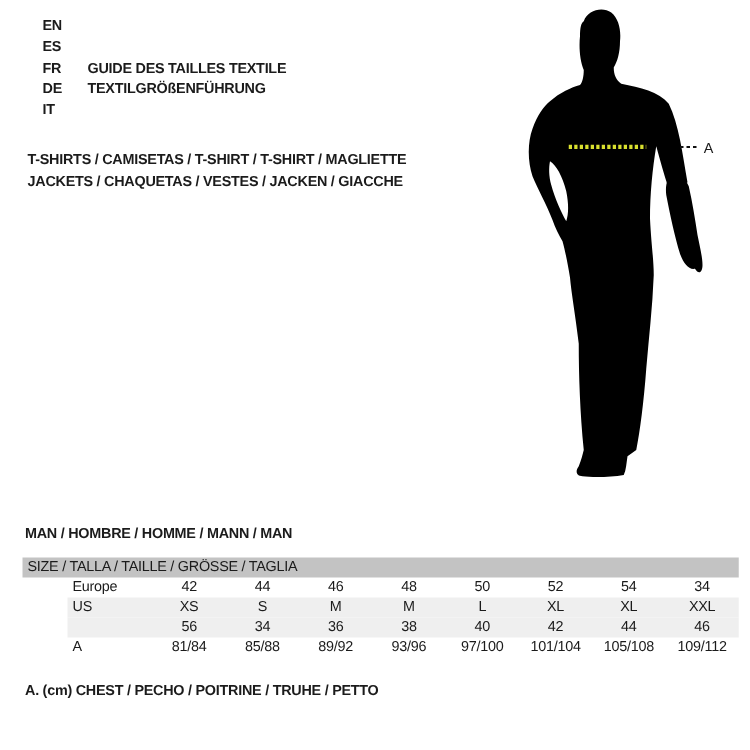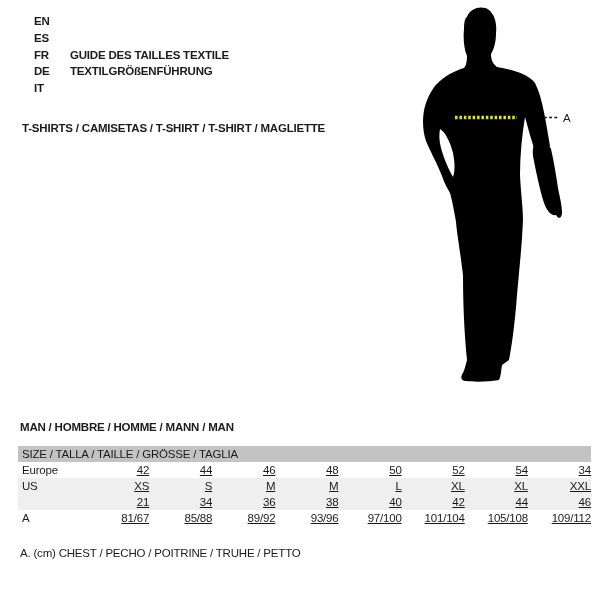--- a/index.html
+++ b/index.html
@@ -51,29 +51,29 @@
   .size-table {
     position: absolute; left: 18px; top: 446px; width: 573px;
     font-size: 11.5px; letter-spacing: -0.2px;
   }
   .t-header {
     background: #c3c3c3;
     height: 16px; line-height: 16px;
     padding-left: 4px;
     white-space: nowrap;
   }
-  .t-row { display: flex; align-items: center; height: 16px; }
+  .t-row { display: flex; align-items: center; height: 16px; margin-left: 36px; }
   .t-row.shade { background: #efefef; }
   .t-label { width: 64px; flex: 0 0 64px; padding-left: 4px; }
-  .t-cell { flex: 1; text-align: right; text-decoration: underline; }
+  .t-cell { flex: 1; text-align: center; }
 
   
   .footnote {
     position: absolute; left: 20px; top: 547px;
-    font-weight: normal; font-size: 11.5px; letter-spacing: -0.2px;
+    font-weight: bold; font-size: 11.5px; letter-spacing: -0.2px;
     white-space: nowrap;
   }
 </style>
 </head>
 <body>
 
 <div class="lang-list">
   <div class="lang-row">
     <span class="lang-code">EN</span>
   </div>
@@ -88,20 +88,21 @@
     <span class="lang-code">DE</span>
     <span>TEXTILGRÖßENFÜHRUNG</span>
   </div>
   <div class="lang-row">
     <span class="lang-code">IT</span>
   </div>
 </div>
 
 <div class="categories">
   <div>T-SHIRTS / CAMISETAS / T-SHIRT / T-SHIRT / MAGLIETTE</div>
+  <div>JACKETS / CHAQUETAS / VESTES / JACKEN / GIACCHE</div>
 </div>
 
 <svg class="figure-svg" width="240" height="400" viewBox="0 0 240 400">
 
   <path fill="#000000" d="
     M 107 17
     C 110 8, 122 5, 129 10
     C 135 15, 137 24, 136 33
     C 136 42, 134 49, 131 54
     C 131 60, 133 64, 137 67
@@ -180,33 +181,33 @@
     <span class="t-cell">M</span>
     <span class="t-cell">M</span>
     <span class="t-cell">L</span>
     <span class="t-cell">XL</span>
     <span class="t-cell">XL</span>
     <span class="t-cell">XXL</span>
   </div>
 
   <div class="t-row shade">
     <span class="t-label"></span>
-    <span class="t-cell">21</span>
+    <span class="t-cell">56</span>
     <span class="t-cell">34</span>
     <span class="t-cell">36</span>
     <span class="t-cell">38</span>
     <span class="t-cell">40</span>
     <span class="t-cell">42</span>
     <span class="t-cell">44</span>
     <span class="t-cell">46</span>
   </div>
 
   <div class="t-row">
     <span class="t-label">A</span>
-    <span class="t-cell">81/67</span>
+    <span class="t-cell">81/84</span>
     <span class="t-cell">85/88</span>
     <span class="t-cell">89/92</span>
     <span class="t-cell">93/96</span>
     <span class="t-cell">97/100</span>
     <span class="t-cell">101/104</span>
     <span class="t-cell">105/108</span>
     <span class="t-cell">109/112</span>
   </div>
 </div>
 

